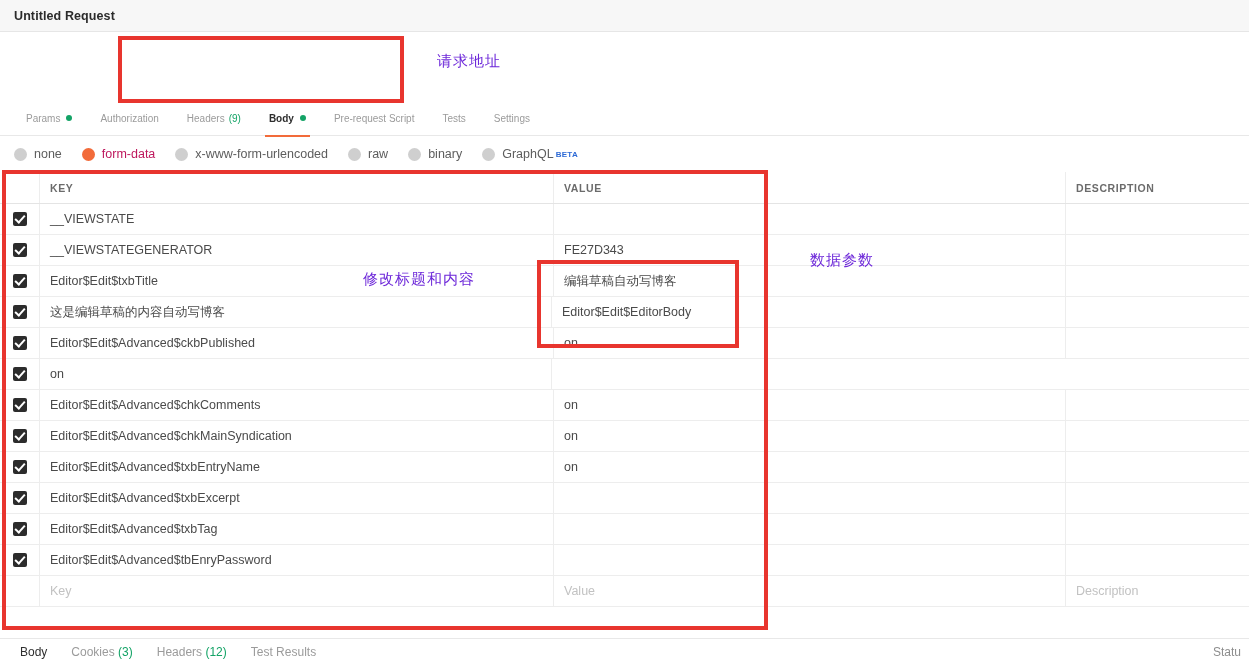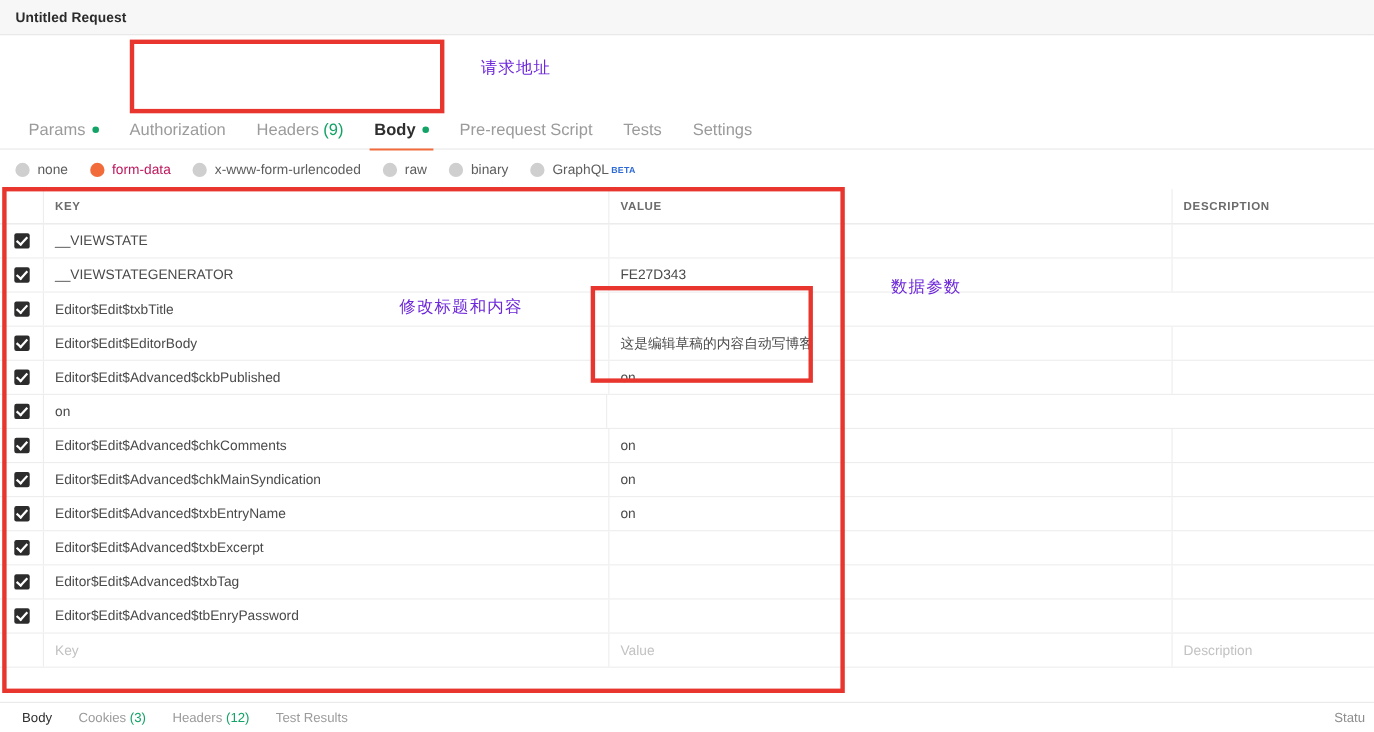--- a/index.html
+++ b/index.html
@@ -63,21 +63,21 @@
     position: absolute; top: 101px; left: 0; width: 100%; height: 35px;
     border-bottom: 1px solid #e8e8e8;
     display: flex; align-items: center;
     padding-left: 12px;
     background: #fff;
   }
   .tab {
     position: relative;
     height: 35px; display: flex; align-items: center;
     padding: 0 14px;
-    font-size: 15px; color: #9b9b9b;
+    font-size: 10px; color: #9b9b9b;
     white-space: nowrap;
   }
   .tab.active { color: #2e2e2e; font-weight: 600; }
   .tab.active::after {
     content: ""; position: absolute;
     left: 10px; right: 10px; bottom: -1px; height: 2px;
     background: #f26b3a;
   }
   .dot {
     width: 6px; height: 6px; border-radius: 50%;
@@ -315,33 +315,36 @@
             <span class="celltext"></span>
           </div>
         </div>
         <div class="trow">
           <div class="cell c-check">
             <span class="cbox"></span>
           </div>
           <div class="cell c-key">
             <span class="celltext">Editor$Edit$txbTitle</span>
           </div>
-          <div class="cell c-desc">
-            <span class="celltext"></span>
-          </div>
-        </div>
-        <div class="trow">
-          <div class="cell c-check">
-            <span class="cbox"></span>
+          <div class="cell c-val">
+            <span class="celltext">编辑草稿自动写博客</span>
+          </div>
+          <div class="cell c-desc">
+            <span class="celltext"></span>
+          </div>
+        </div>
+        <div class="trow">
+          <div class="cell c-check">
+            <span class="cbox"></span>
+          </div>
+          <div class="cell c-val">
+            <span class="celltext">这是编辑草稿的内容自动写博客</span>
           </div>
           <div class="cell c-key">
             <span class="celltext">Editor$Edit$EditorBody</span>
-          </div>
-          <div class="cell c-val">
-            <span class="celltext">这是编辑草稿的内容自动写博客</span>
           </div>
           <div class="cell c-desc">
             <span class="celltext"></span>
           </div>
         </div>
         <div class="trow">
           <div class="cell c-check">
             <span class="cbox"></span>
           </div>
           <div class="cell c-key">

